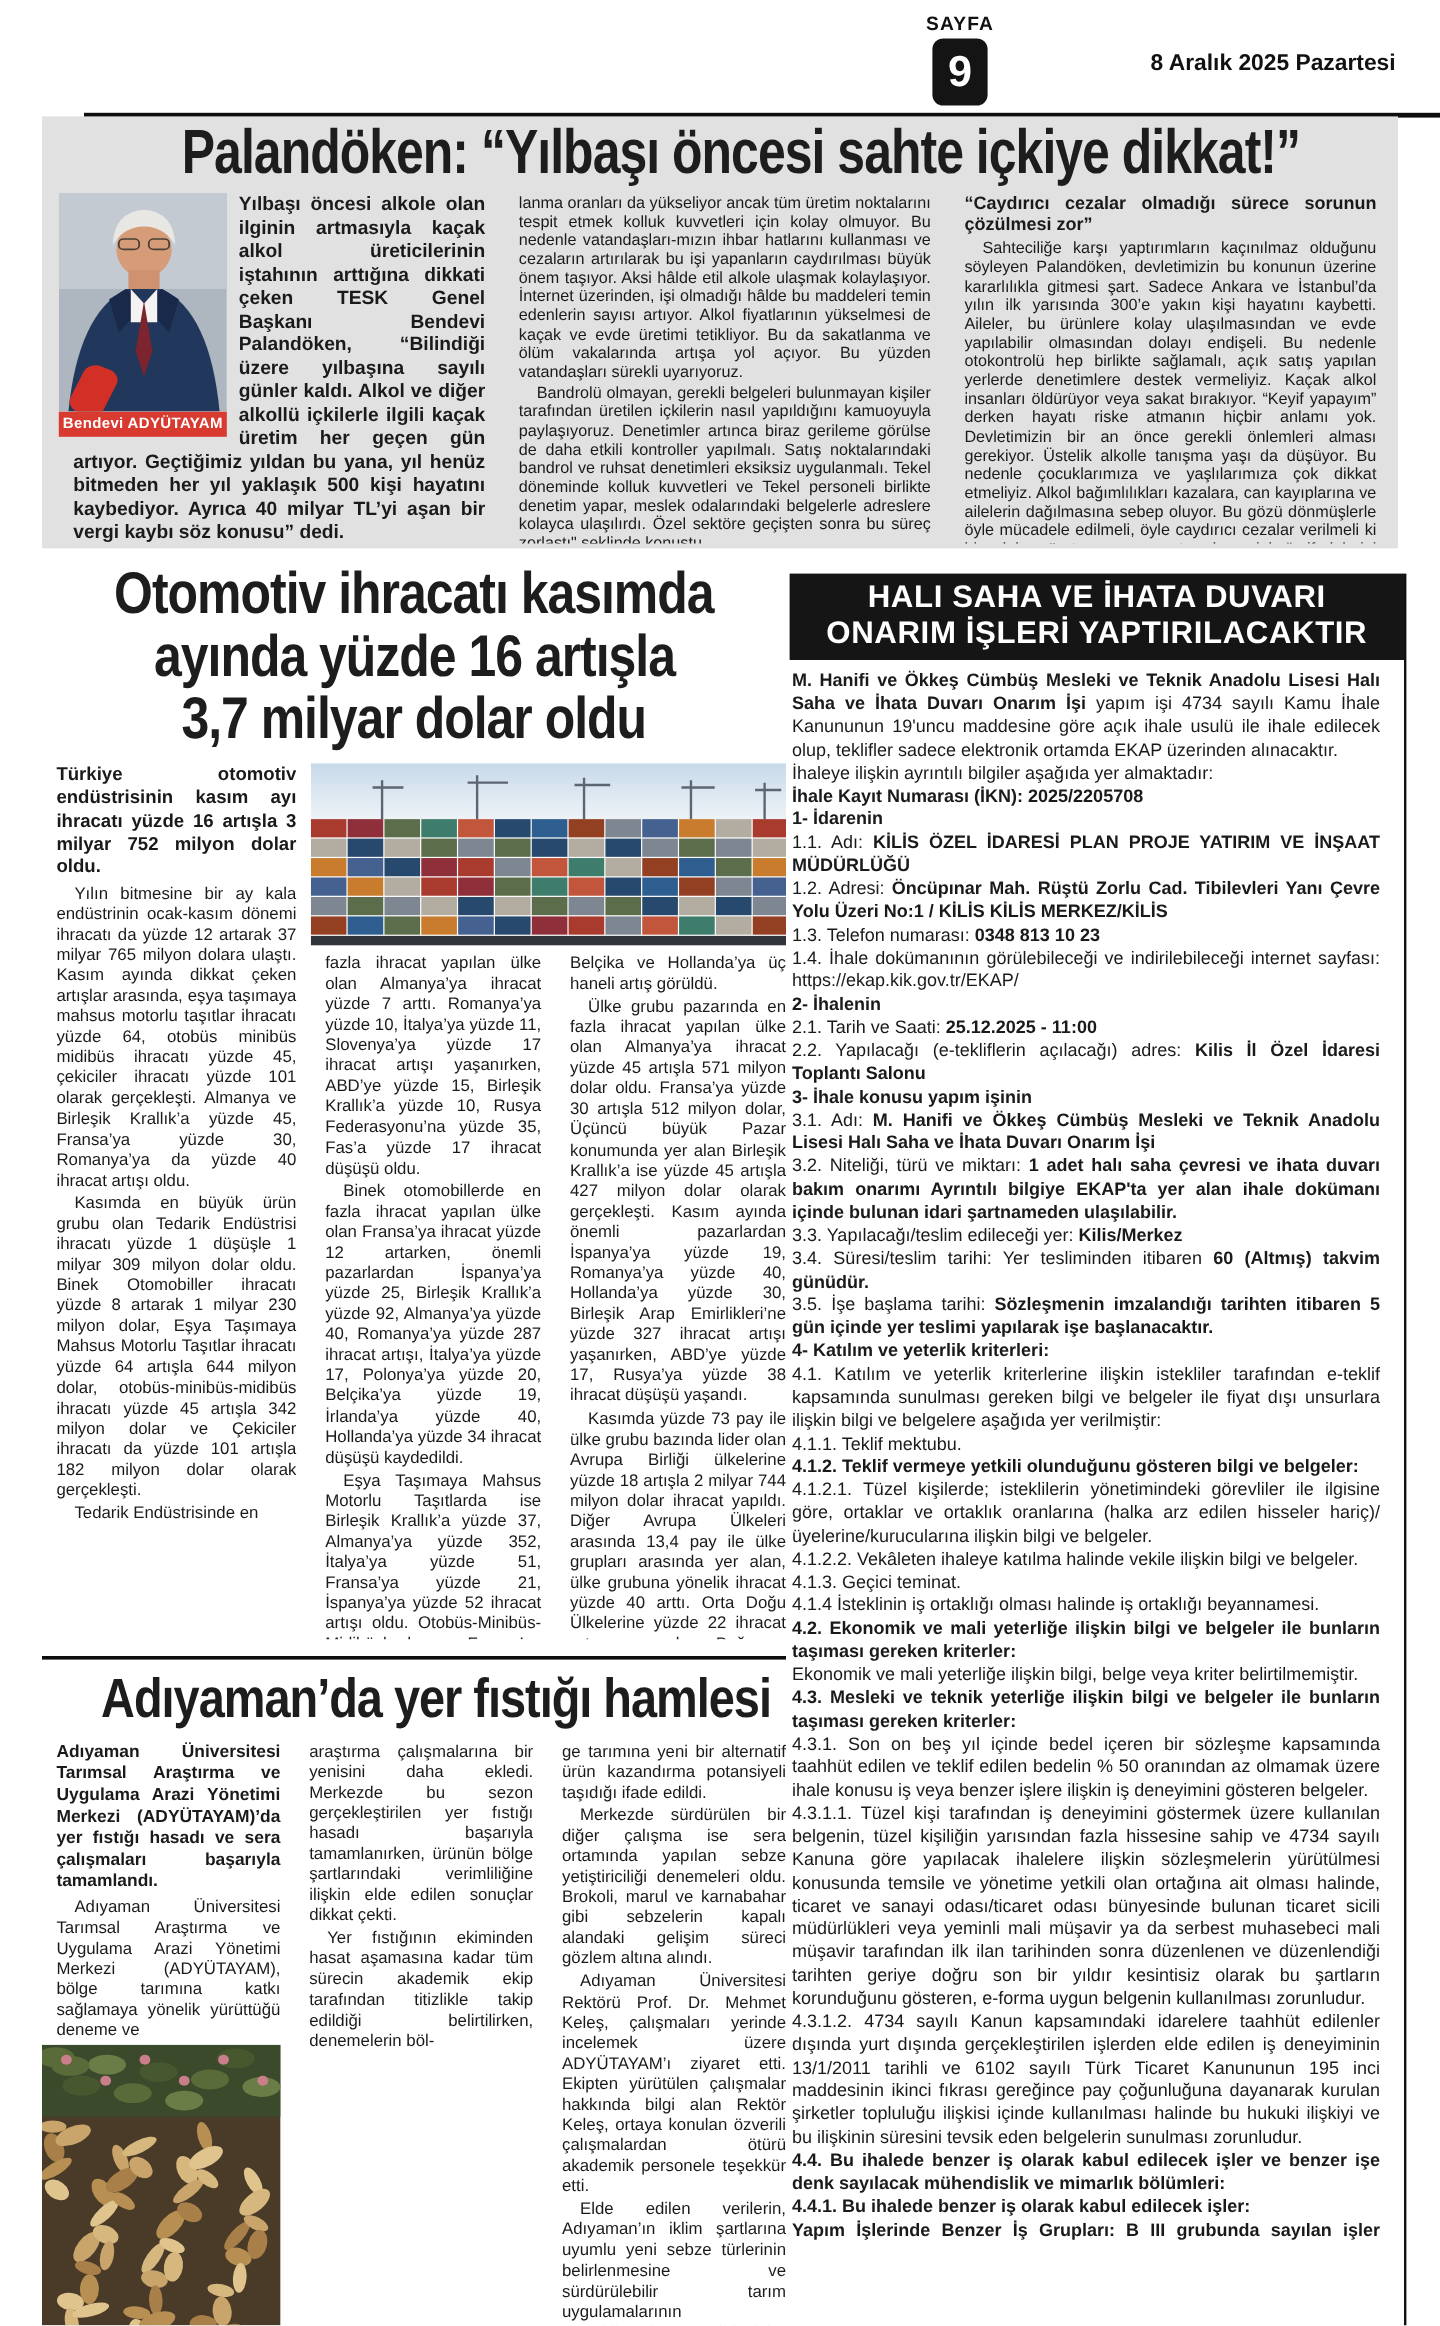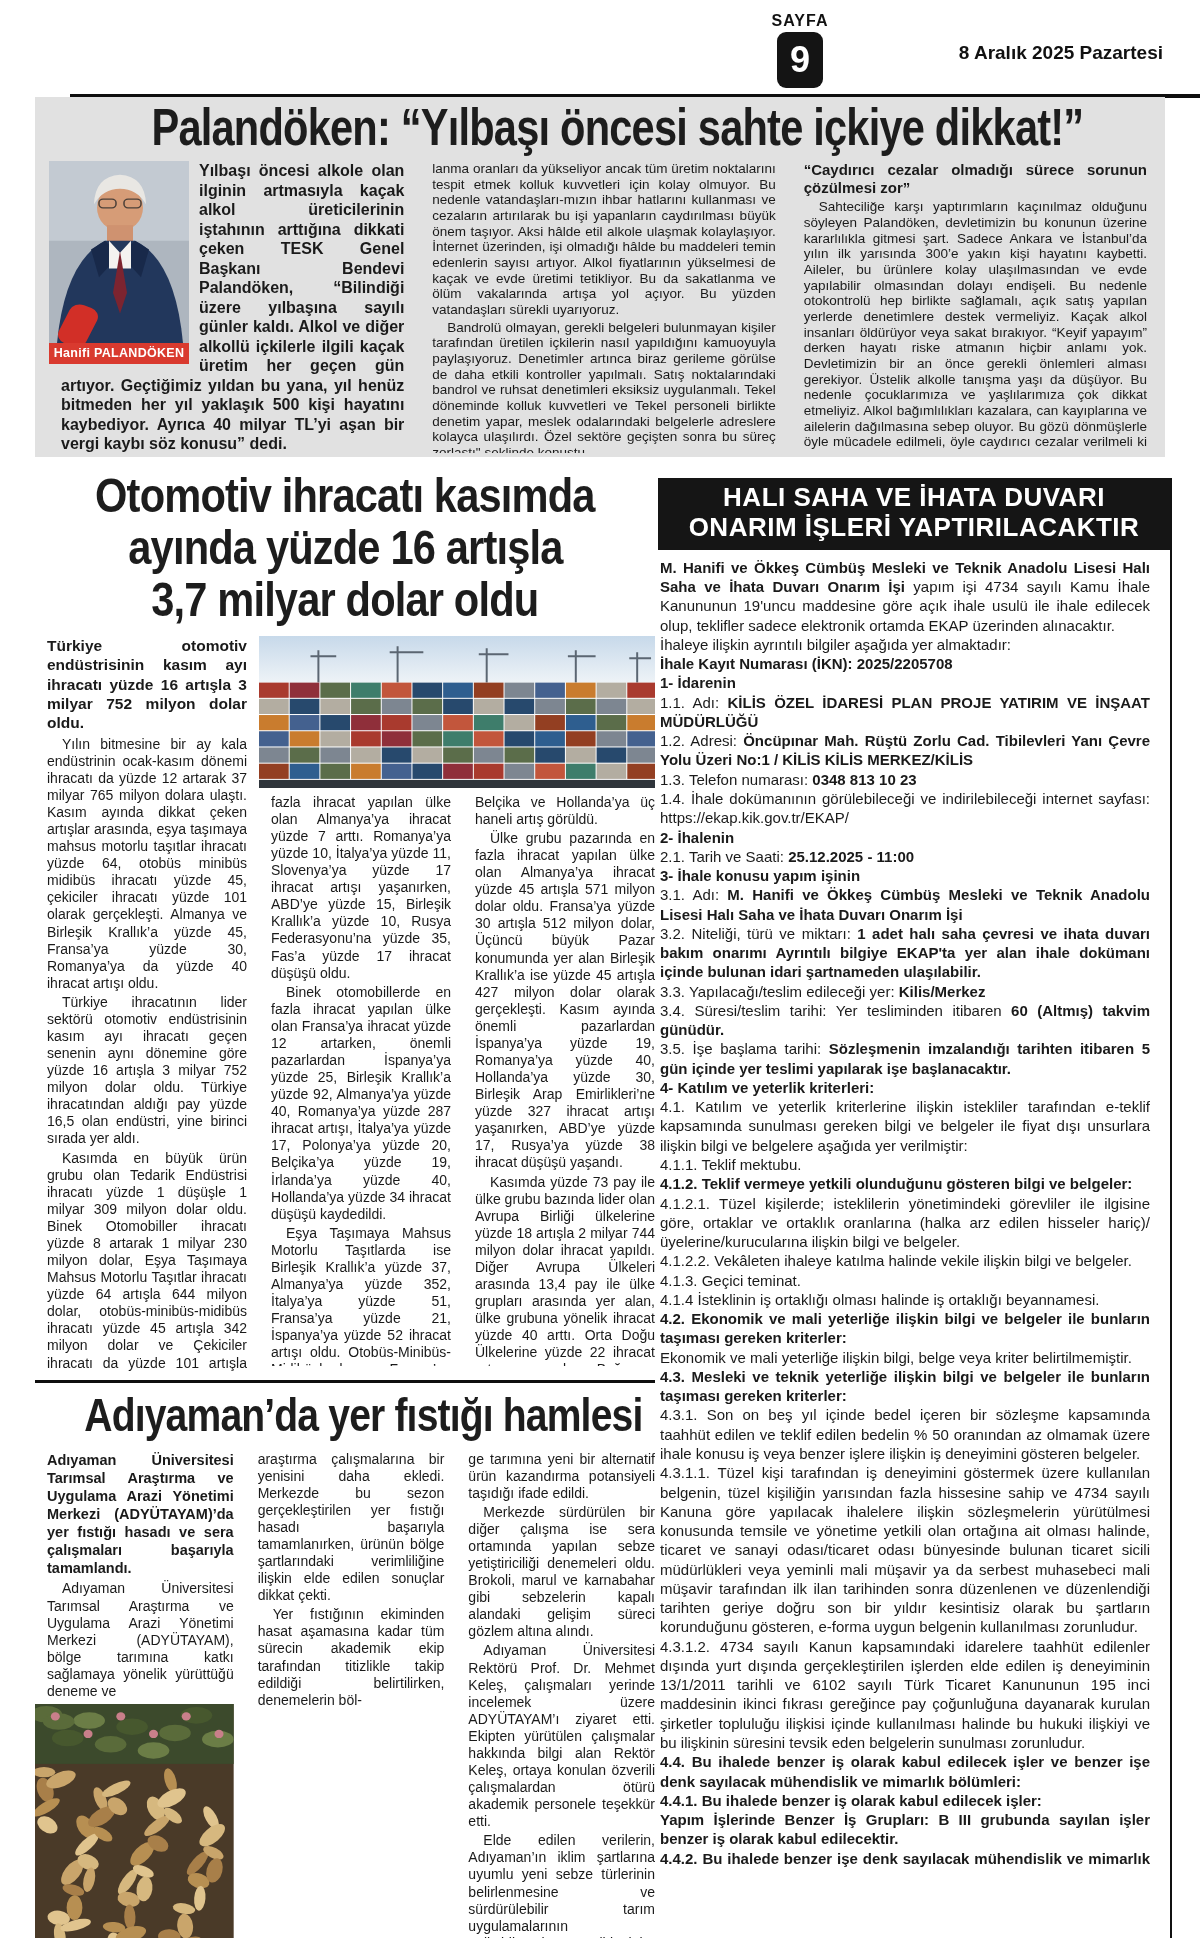--- a/index.html
+++ b/index.html
@@ -95,21 +95,21 @@
             <rect x="50" y="44" width="17" height="10" rx="4" fill="none" stroke="#4a3f38" stroke-width="1.5"></rect>
             <rect x="75" y="44" width="17" height="10" rx="4" fill="none" stroke="#4a3f38" stroke-width="1.5"></rect>
             <rect x="58" y="74" width="26" height="20" fill="#cf9270"></rect>
             <path d="M8,210 Q16,116 56,92 L86,92 Q126,114 134,210 Z" fill="#22375c"></path>
             <path d="M56,92 L71,108 L50,134 L42,102 Z" fill="#18294a"></path>
             <path d="M86,92 L71,108 L92,134 L100,102 Z" fill="#18294a"></path>
             <path d="M60,92 L71,106 L82,92 L82,124 L60,124 Z" fill="#f4f3f1"></path>
             <path d="M71,104 L64,152 L71,176 L78,152 Z" fill="#7c2430"></path>
             <rect x="14" y="166" width="30" height="48" rx="11" transform="rotate(24 29 190)" fill="#d22f27"></rect>
           </svg>
-          <div class="ph-caption">Hanifi PALANDÖKEN</div>
+          <div class="ph-caption">Bendevi ADYÜTAYAM</div>
         </div>
         <div>
             <p class="lead"><b>Yılbaşı öncesi alkole olan ilginin artmasıyla kaçak alkol üreticilerinin iştahının arttığına dikkati çeken TESK Genel Başkanı Bendevi Palandöken, “Bilindiği üzere yılbaşına sayılı günler kaldı. Alkol ve diğer alkollü içkilerle ilgili kaçak üretim her geçen gün artıyor. Geçtiğimiz yıldan bu yana, yıl henüz bitmeden her yıl yaklaşık 500 kişi hayatını kaybediyor. Ayrıca 40 milyar TL’yi aşan bir vergi kaybı söz konusu” dedi.</b></p>
           </div>
       </div>
       <div class="col">
         <div>
             <p class="ni">lanma oranları da yükseliyor ancak tüm üretim noktalarını tespit etmek kolluk kuvvetleri için kolay olmuyor. Bu nedenle vatandaşları-mızın ihbar hatlarını kullanması ve cezaların artırılarak bu işi yapanların caydırılması büyük önem taşıyor. Aksi hâlde etil alkole ulaşmak kolaylaşıyor. İnternet üzerinden, işi olmadığı hâlde bu maddeleri temin edenlerin sayısı artıyor. Alkol fiyatlarının yükselmesi de kaçak ve evde üretimi tetikliyor. Bu da sakatlanma ve ölüm vakalarında artışa yol açıyor. Bu yüzden vatandaşları sürekli uyarıyoruz.</p>
             <p>Bandrolü olmayan, gerekli belgeleri bulunmayan kişiler tarafından üretilen içkilerin nasıl yapıldığını kamuoyuyla paylaşıyoruz. Denetimler artınca biraz gerileme görülse de daha etkili kontroller yapılmalı. Satış noktalarındaki bandrol ve ruhsat denetimleri eksiksiz uygulanmalı. Tekel döneminde kolluk kuvvetleri ve Tekel personeli birlikte denetim yapar, meslek odalarındaki belgelerle adreslere kolayca ulaşılırdı. Özel sektöre geçişten sonra bu süreç zorlaştı" şeklinde konuştu.</p>
           </div>
@@ -127,21 +127,20 @@
     <div class="a2-headline">
       <div><span class="cond" style="transform:scaleX(0.85)">Otomotiv ihracatı kasımda</span></div>
       <div><span class="cond" style="transform:scaleX(0.85)">ayında yüzde 16 artışla</span></div>
       <div><span class="cond" style="transform:scaleX(0.85)">3,7 milyar dolar oldu</span></div>
     </div>
     <div class="a2-body">
       <div class="a2-c1">
         <div>
             <p class="lead"><b>Türkiye otomotiv endüstrisinin kasım ayı ihracatı yüzde 16 artışla 3 milyar 752 milyon dolar oldu.</b></p>
             <p>Yılın bitmesine bir ay kala endüstrinin ocak-kasım dönemi ihracatı da yüzde 12 artarak 37 milyar 765 milyon dolara ulaştı. Kasım ayında dikkat çeken artışlar arasında, eşya taşımaya mahsus motorlu taşıtlar ihracatı yüzde 64, otobüs minibüs midibüs ihracatı yüzde 45, çekiciler ihracatı yüzde 101 olarak gerçekleşti. Almanya ve Birleşik Krallık’a yüzde 45, Fransa’ya yüzde 30, Romanya’ya da yüzde 40 ihracat artışı oldu.</p>
-            <p>Türkiye ihracatının lider sektörü otomotiv endüstrisinin kasım ayı ihracatı geçen senenin aynı dönemine göre yüzde 16 artışla 3 milyar 752 milyon dolar oldu. Türkiye ihracatından aldığı pay yüzde 16,5 olan endüstri, yine birinci sırada yer aldı.</p>
             <p>Kasımda en büyük ürün grubu olan Tedarik Endüstrisi ihracatı yüzde 1 düşüşle 1 milyar 309 milyon dolar oldu. Binek Otomobiller ihracatı yüzde 8 artarak 1 milyar 230 milyon dolar, Eşya Taşımaya Mahsus Motorlu Taşıtlar ihracatı yüzde 64 artışla 644 milyon dolar, otobüs-minibüs-midibüs ihracatı yüzde 45 artışla 342 milyon dolar ve Çekiciler ihracatı da yüzde 101 artışla 182 milyon dolar olarak gerçekleşti.</p>
             <p>Tedarik Endüstrisinde en</p>
           </div>
       </div>
       <div class="a2-right">
         <div class="port-photo">
           <svg viewBox="0 0 400 150" preserveAspectRatio="none">
             <defs>
               <linearGradient id="sky" x1="0" y1="0" x2="0" y2="1">
                 <stop offset="0" stop-color="#c7d9ea"></stop>
@@ -364,20 +363,21 @@
         <p><b>M. Hanifi ve Ökkeş Cümbüş Mesleki ve Teknik Anadolu Lisesi Halı Saha ve İhata Duvarı Onarım İşi</b> yapım işi 4734 sayılı Kamu İhale Kanununun 19'uncu maddesine göre açık ihale usulü ile ihale edilecek olup, teklifler sadece elektronik ortamda EKAP üzerinden alınacaktır.</p>
         <p>İhaleye ilişkin ayrıntılı bilgiler aşağıda yer almaktadır:</p>
         <p><b>İhale Kayıt Numarası (İKN): 2025/2205708</b></p>
         <p><b>1- İdarenin</b></p>
         <p>1.1. Adı: <b>KİLİS ÖZEL İDARESİ PLAN PROJE YATIRIM VE İNŞAAT MÜDÜRLÜĞÜ</b></p>
         <p>1.2. Adresi: <b>Öncüpınar Mah. Rüştü Zorlu Cad. Tibilevleri Yanı Çevre Yolu Üzeri No:1 / KİLİS KİLİS MERKEZ/KİLİS</b></p>
         <p>1.3. Telefon numarası: <b>0348 813 10 23</b></p>
         <p>1.4. İhale dokümanının görülebileceği ve indirilebileceği internet sayfası: https://ekap.kik.gov.tr/EKAP/</p>
         <p><b>2- İhalenin</b></p>
         <p>2.1. Tarih ve Saati: <b>25.12.2025 - 11:00</b></p>
+        <p>2.2. Yapılacağı (e-tekliflerin açılacağı) adres: <b>Kilis İl Özel İdaresi Toplantı Salonu</b></p>
         <p><b>3- İhale konusu yapım işinin</b></p>
         <p>3.1. Adı: <b>M. Hanifi ve Ökkeş Cümbüş Mesleki ve Teknik Anadolu Lisesi Halı Saha ve İhata Duvarı Onarım İşi</b></p>
         <p>3.2. Niteliği, türü ve miktarı: <b>1 adet halı saha çevresi ve ihata duvarı bakım onarımı Ayrıntılı bilgiye EKAP'ta yer alan ihale dokümanı içinde bulunan idari şartnameden ulaşılabilir.</b></p>
         <p>3.3. Yapılacağı/teslim edileceği yer: <b>Kilis/Merkez</b></p>
         <p>3.4. Süresi/teslim tarihi: Yer tesliminden itibaren <b>60 (Altmış) takvim günüdür.</b></p>
         <p>3.5. İşe başlama tarihi: <b>Sözleşmenin imzalandığı tarihten itibaren 5 gün içinde yer teslimi yapılarak işe başlanacaktır.</b></p>
         <p><b>4- Katılım ve yeterlik kriterleri:</b></p>
         <p>4.1. Katılım ve yeterlik kriterlerine ilişkin istekliler tarafından e-teklif kapsamında sunulması gereken bilgi ve belgeler ile fiyat dışı unsurlara ilişkin bilgi ve belgelere aşağıda yer verilmiştir:</p>
         <p>4.1.1. Teklif mektubu.</p>
         <p><b>4.1.2. Teklif vermeye yetkili olunduğunu gösteren bilgi ve belgeler:</b></p>

